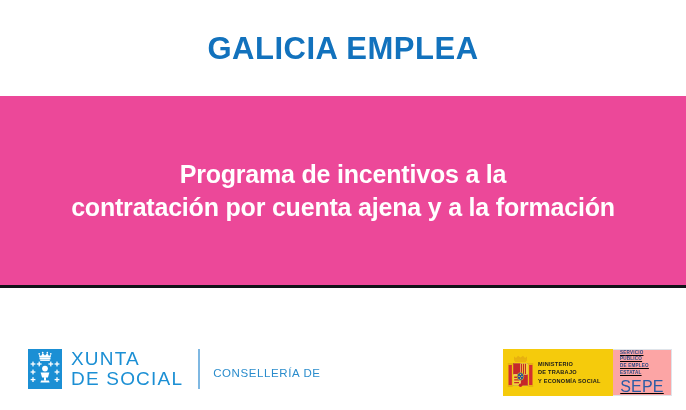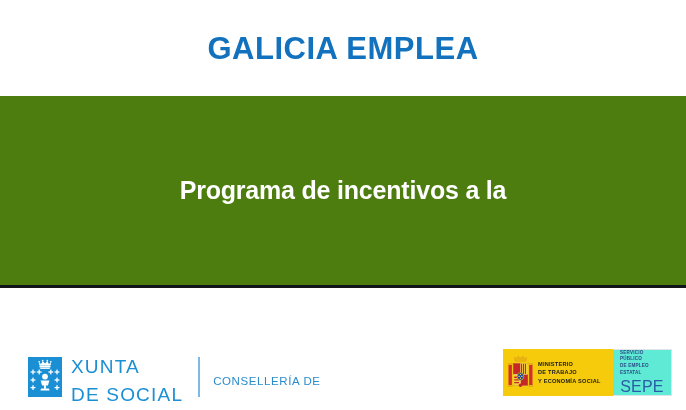--- a/index.html
+++ b/index.html
@@ -39,21 +39,21 @@
     white-space: nowrap;
   }
 
   
   .banner {
     position: absolute;
     left: 0;
     top: 96px;
     width: 686px;
     height: 189px;
-    background: #4d7c0f;
+    background: #ec4899;
     display: flex;
     align-items: center;
     justify-content: center;
     box-sizing: border-box;
   }
   .banner-text {
     color: #ffffff;
     font-size: 25px;
     font-weight: bold;
     line-height: 1.32;
@@ -103,21 +103,21 @@
   }
   .xunta-wordmark {
     margin-left: 9px;
     color: #1b8fd4;
     font-size: 19px;
     line-height: 1.06;
     letter-spacing: 1.2px;
     font-weight: normal;
     white-space: nowrap;
   }
-  .xunta-wordmark span { display: block; margin-top: 8px; }
+  .xunta-wordmark span { display: block; }
   .xunta-divider {
     width: 2px;
     height: 40px;
     background: #7fb8e2;
     margin-left: 15px;
     margin-right: 13px;
     flex: 0 0 auto;
   }
   .conselleria {
     color: #2a8ccc;
@@ -155,30 +155,31 @@
     font-size: 5.6px;
     line-height: 1.5;
     color: #1a1a1a;
     letter-spacing: 0.25px;
     font-weight: bold;
     white-space: nowrap;
   }
   .ministerio-text span { display: block; }
 
   .sepe {
-    background: #5eead4;
+    background: #fca5a5;
     width: 59px;
     border: 1px solid #dfe4ea;
     border-left: none;
     box-sizing: border-box;
     display: flex;
     flex-direction: column;
     align-items: center;
     justify-content: center;
     padding: 2px 12px;
+    text-decoration: underline;
   }
   .sepe-sub {
     font-size: 4.6px;
     line-height: 1.45;
     color: #2b4a86;
     letter-spacing: 0.2px;
     text-align: left;
     font-weight: bold;
     width: 44px;
   }
@@ -200,20 +201,21 @@
 </head>
 <body>
 
 <div class="title-area">
   <h1 class="main-title">GALICIA EMPLEA</h1>
 </div>
 
 <div class="banner">
   <div class="banner-text">
     <span class="banner-line">Programa de incentivos a la</span>
+    <span class="banner-line">contratación por cuenta ajena y a la formación</span>
   </div>
 </div>
 <div class="banner-rule"></div>
 
 <div class="footer">
 
   <div class="xunta-block">
 
     <div class="xunta-emblem">
       <svg width="34" height="40" viewBox="0 0 34 40" aria-hidden="true">

